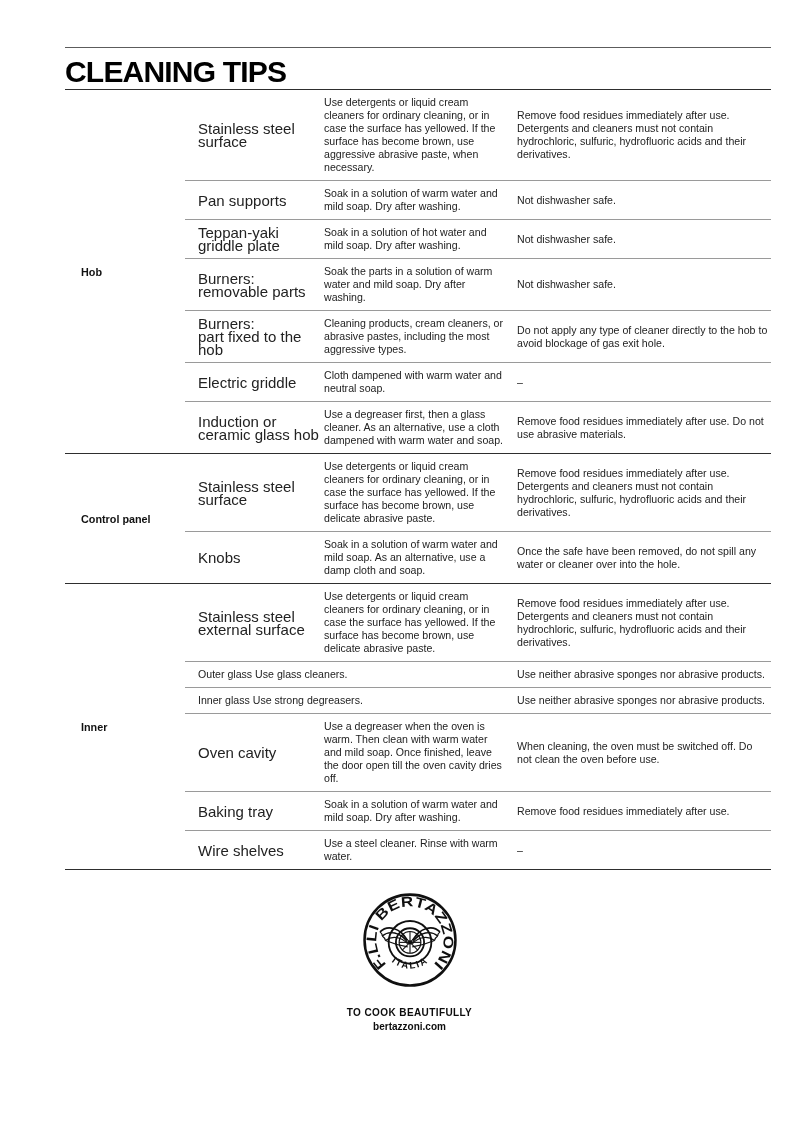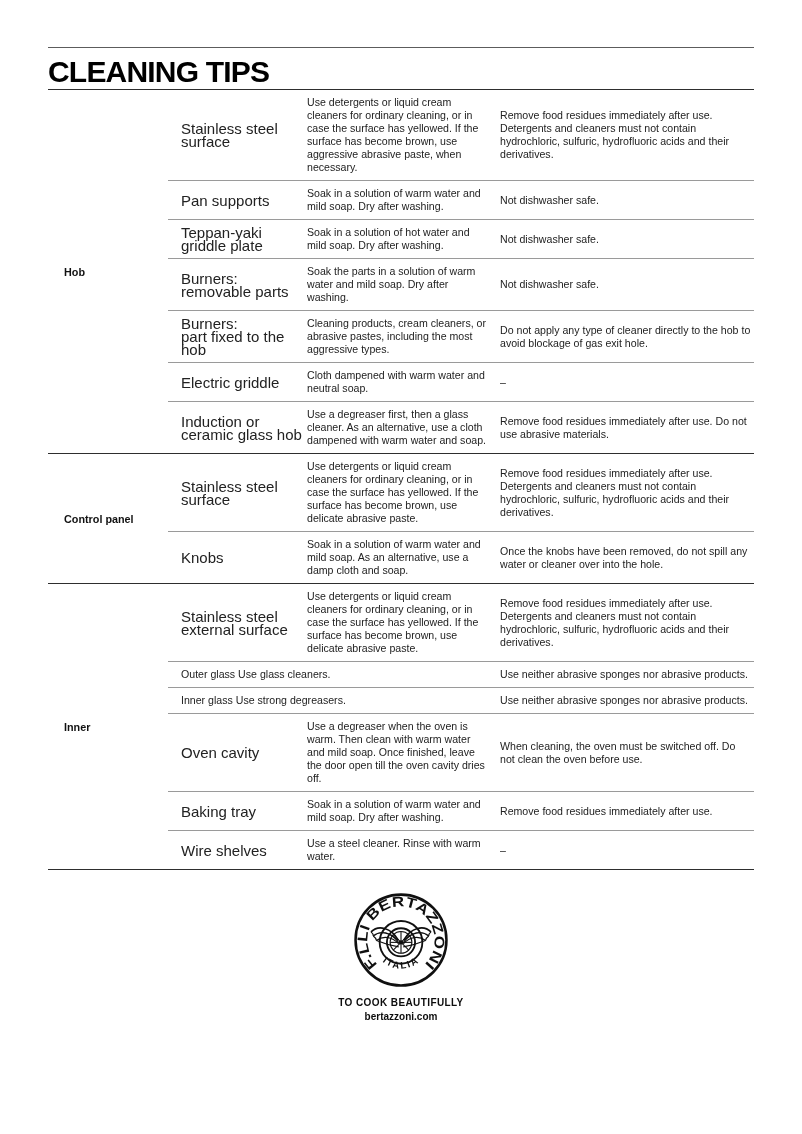--- a/index.html
+++ b/index.html
@@ -7,20 +7,21 @@
   body {
     font-family:"Liberation Sans", sans-serif;
     color:#1d1d1d;
     width:802px;
   }
   .page {
     position:relative;
     width:802px; height:1134px;
     background:#ffffff;
     overflow:hidden;
+    padding-left:17px;
   }
   .content { margin:0 48px; width:706px; }
 
   .top-rule {
     margin-top:47px;
     border-top:1px solid #5c5c5c;
     height:0;
   }
 
   h1.page-title {
@@ -94,21 +95,21 @@
     padding-right:12px;
   }
   .cell.warning { padding-right:2px; }
 
   .footer {
     margin-top:21px;
     text-align:center;
   }
   .logo-wrap { display:inline-block; }
   .tagline {
-    margin-top:2px;
+    margin-top:12px;
     font-weight:bold;
     font-size:10px;
     letter-spacing:0.4px;
     color:#0d0d0d;
   }
   .website {
     margin-top:3px;
     font-weight:bold;
     font-size:10px;
     color:#0d0d0d;
@@ -172,21 +173,21 @@
           <div class="part-label">Control panel</div>
           <div class="section-rows">
             <div class="table-row">
               <div class="cell component">Stainless steel surface</div>
               <div class="cell methods">Use detergents or liquid cream cleaners for ordinary cleaning, or in case the surface has yellowed. If the surface has become brown, use delicate abrasive paste.</div>
               <div class="cell warning">Remove food residues immediately after use. Detergents and cleaners must not contain hydrochloric, sulfuric, hydrofluoric acids and their derivatives.</div>
             </div>
             <div class="table-row">
               <div class="cell component">Knobs</div>
               <div class="cell methods">Soak in a solution of warm water and mild soap. As an alternative, use a damp cloth and soap.</div>
-              <div class="cell warning">Once the knobs have been removed, do not spill any water or cleaner over into the hole.</div>
+              <div class="cell warning">Once the safe have been removed, do not spill any water or cleaner over into the hole.</div>
             </div>
           </div>
         </div>
         <div class="table-section">
           <div class="part-label">Inner</div>
           <div class="section-rows">
             <div class="table-row">
               <div class="cell component">Stainless steel external surface</div>
               <div class="cell methods">Use detergents or liquid cream cleaners for ordinary cleaning, or in case the surface has yellowed. If the surface has become brown, use delicate abrasive paste.</div>
               <div class="cell warning">Remove food residues immediately after use. Detergents and cleaners must not contain hydrochloric, sulfuric, hydrofluoric acids and their derivatives.</div>

